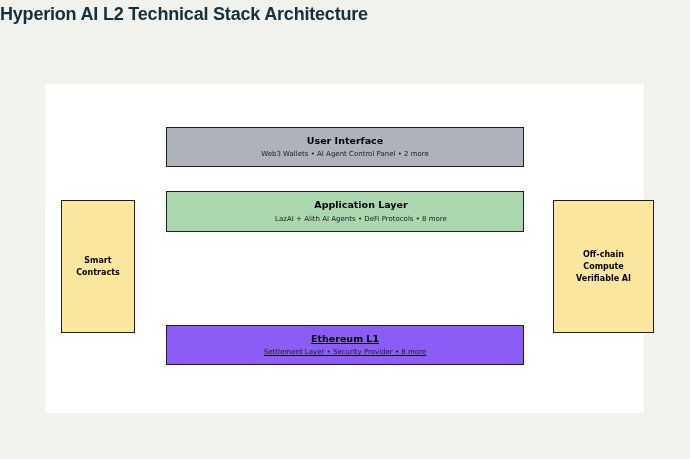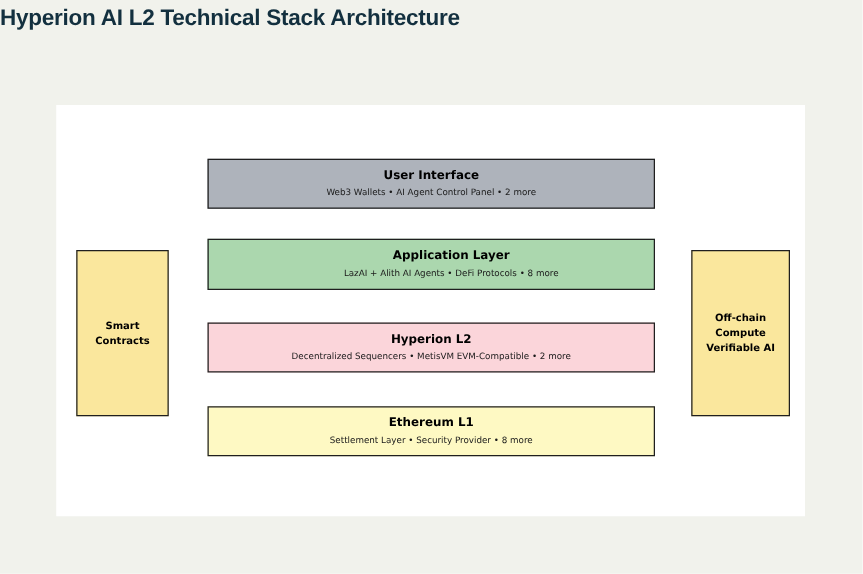--- a/index.html
+++ b/index.html
@@ -68,21 +68,21 @@
     top: 116px;
     height: 133px;
     border: 1px solid #1f1f1f;
     box-sizing: border-box;
     display: flex;
     align-items: center;
     justify-content: center;
     text-align: center;
   }
   .side-box.left  { left: 16px;  width: 74px; }
-  .side-box.right { left: 508px; width: 79px; }
+  .side-box.right { left: 508px; width: 101px; }
   .side-label {
     font-size: 8px;
     font-weight: 700;
     color: #000000;
     line-height: 1.5;
     white-space: pre-line;
   }
 </style>
 </head>
 <body>
@@ -94,26 +94,22 @@
   <div class="layer-box l0" style="background-color: rgb(174, 179, 187);">
     <div class="layer-name">User Interface</div>
     <div class="layer-details">Web3 Wallets • AI Agent Control Panel • 2 more</div>
   </div>
 
   <div class="layer-box l1" style="background-color: rgb(171, 215, 174); padding-left: 32px;">
     <div class="layer-name">Application Layer</div>
     <div class="layer-details">LazAI + Alith AI Agents • DeFi Protocols • 8 more</div>
   </div>
 
-  <div class="layer-box l2" style="background-color: rgb(251, 213, 218);">
-    <div class="layer-name">Hyperion L2</div>
-    <div class="layer-details">Decentralized Sequencers • MetisVM EVM-Compatible • 2 more</div>
-  </div>
 
-  <div class="layer-box l3" style="background-color: #fef9c3;">
+  <div class="layer-box l3" style="background-color: #8b5cf6; text-decoration: underline;">
     <div class="layer-name">Ethereum L1</div>
     <div class="layer-details">Settlement Layer • Security Provider • 8 more</div>
   </div>
 
   <div class="side-box left" style="background-color: rgb(250, 231, 157);">
     <div class="side-label">Smart
 Contracts</div>
   </div>
 
   <div class="side-box right" style="background-color: rgb(250, 231, 157);">

